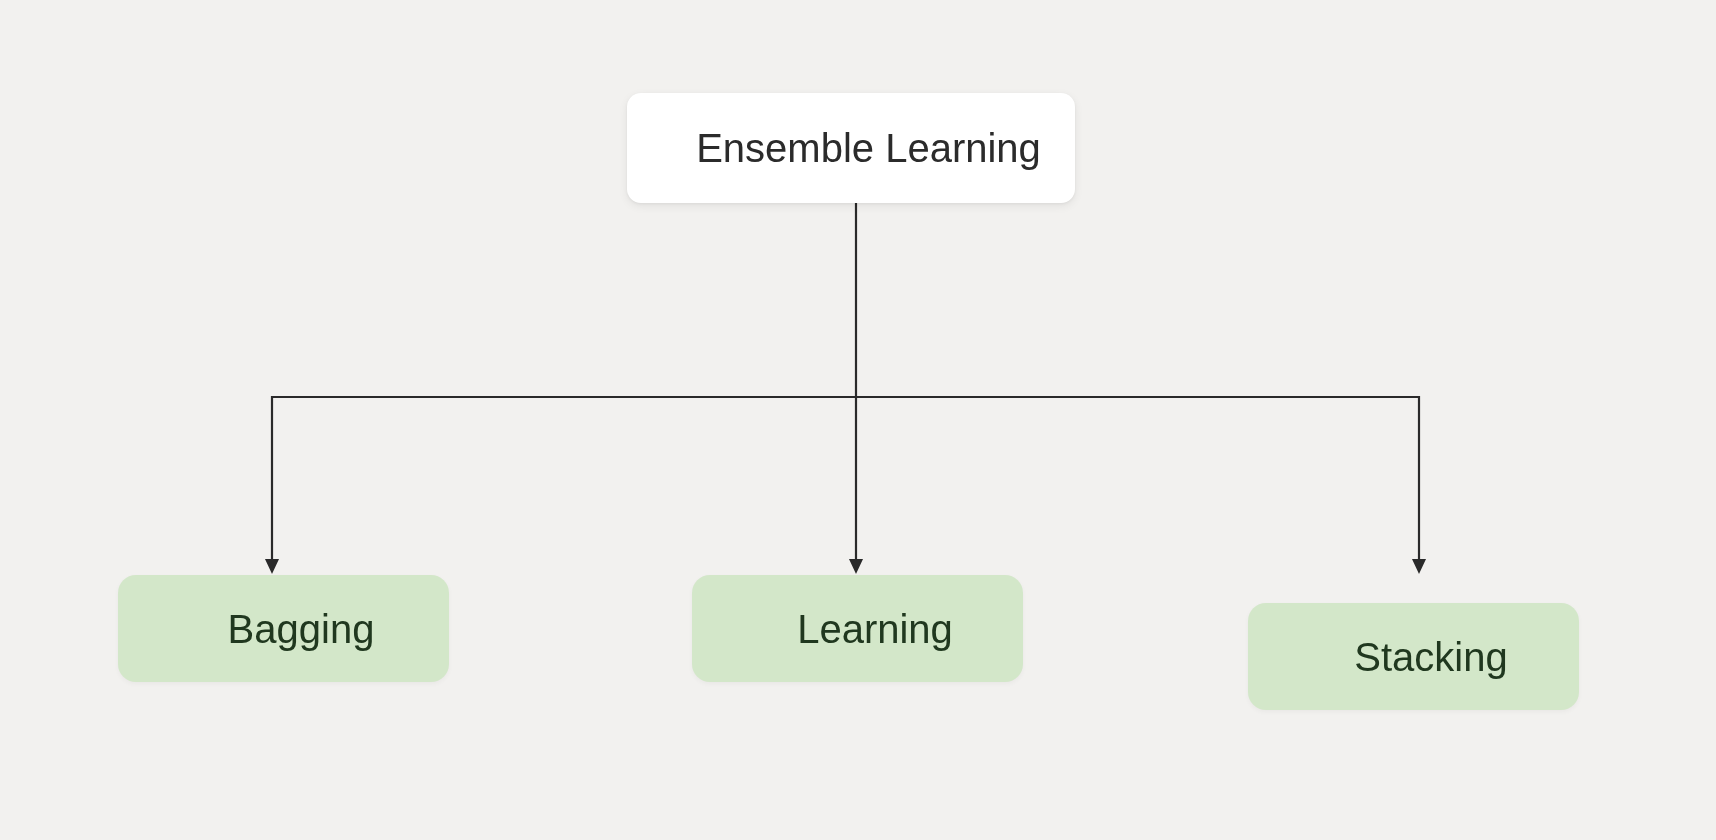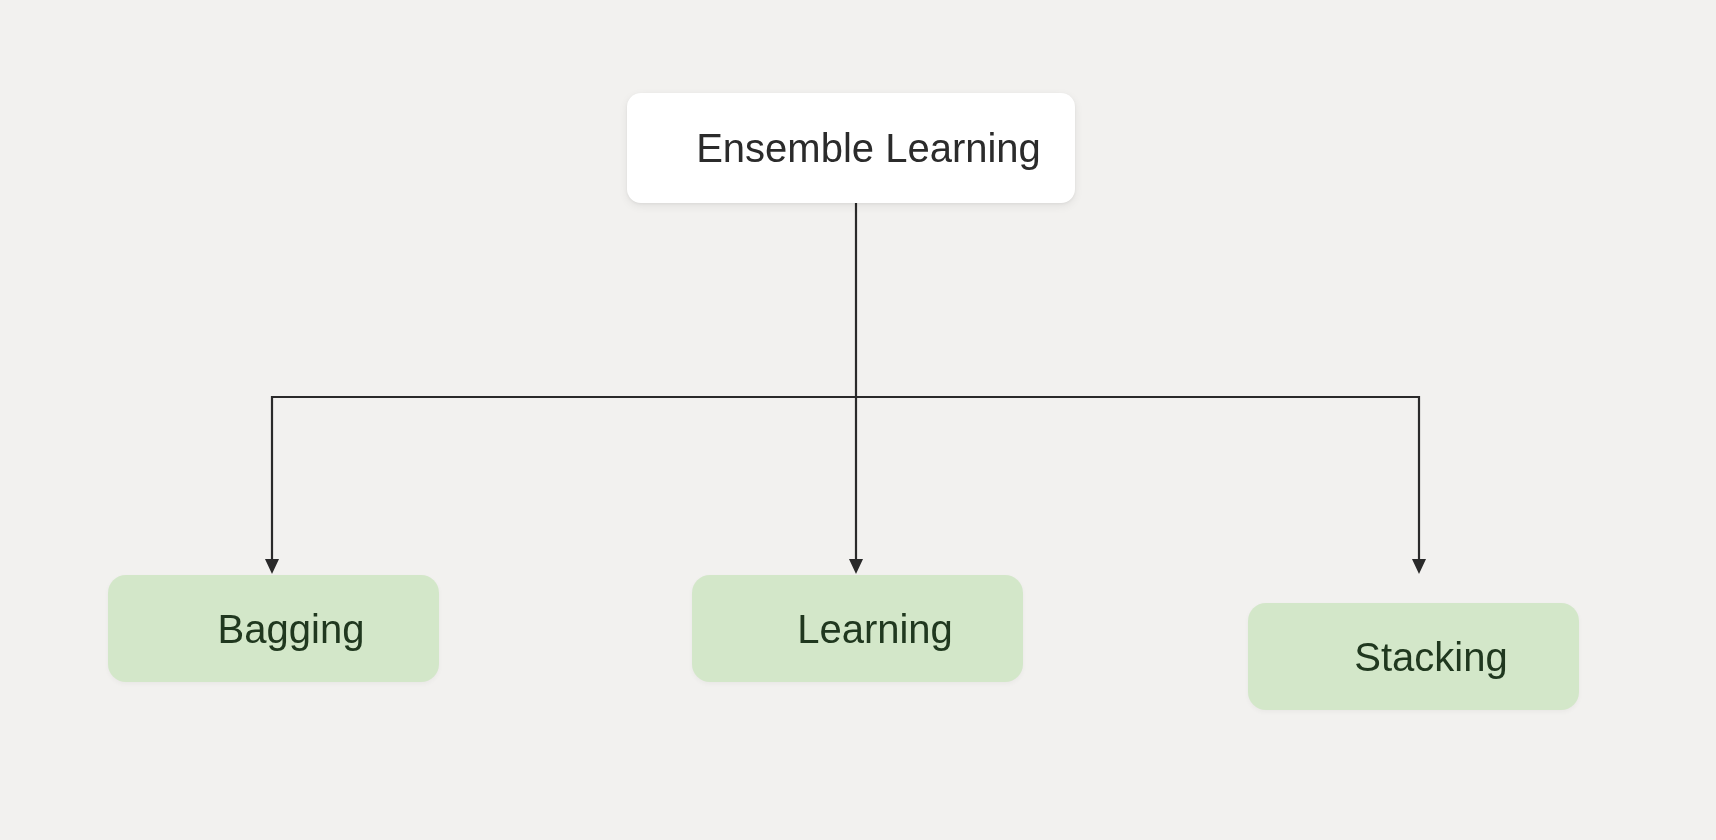--- a/index.html
+++ b/index.html
@@ -60,21 +60,21 @@
   .node-child {
     top: 575px;
     width: 331px;
     height: 107px;
     background: var(--child-node-bg, #d3e7c9);
     color: var(--child-node-text, #20381f);
     border-radius: 18px;
     box-shadow: 0 2px 5px rgba(0,0,0,0.04);
   }
 
-  .node-child-1 { left: 108px; }
+  .node-child-1 { left: 118px; }
   .node-child-2 { left: 692px; }
   .node-child-3 { left: 1248px; margin-top: 28px; }
 </style>
 </head>
 <body>
 
 <div class="canvas">
 
   <svg class="connector-svg" viewBox="0 0 1716 840" xmlns="http://www.w3.org/2000/svg">
 

